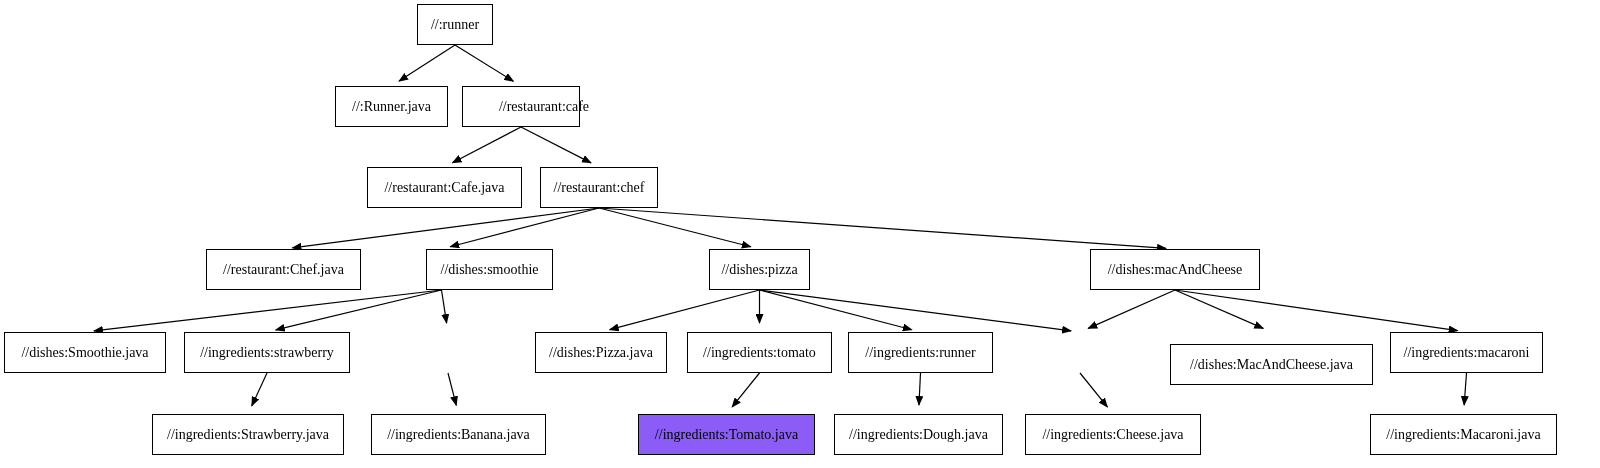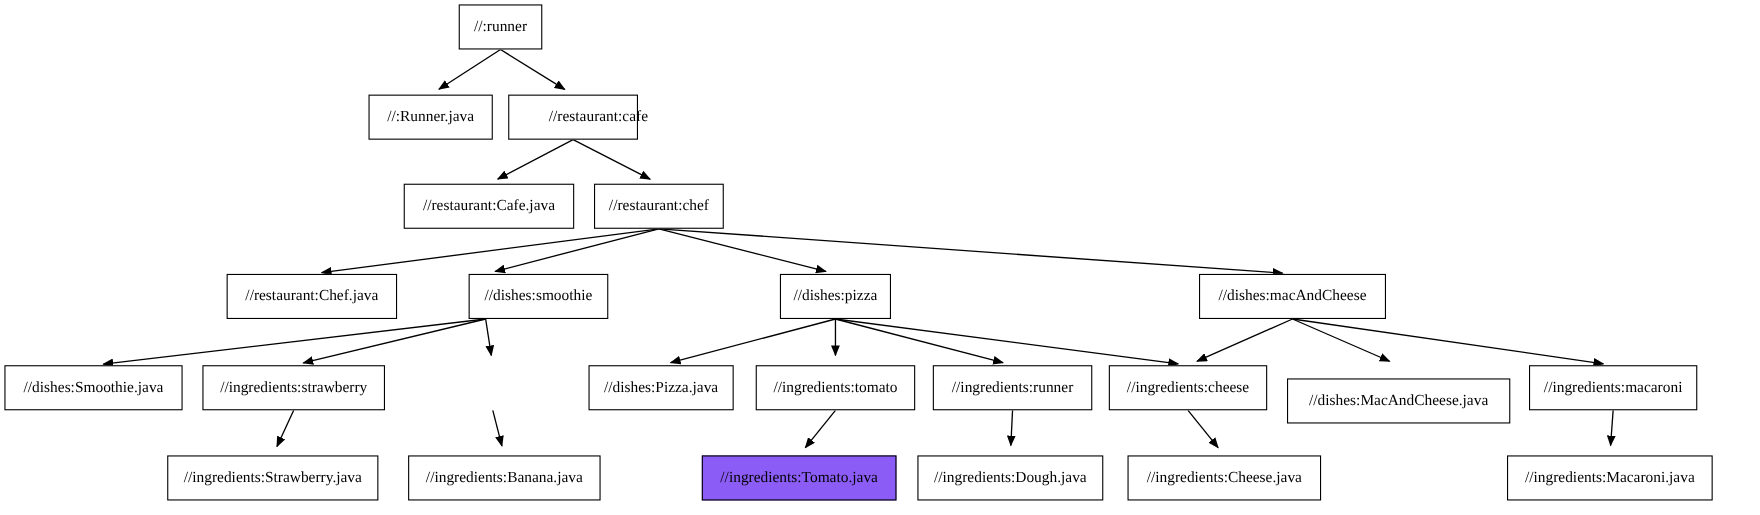--- a/index.html
+++ b/index.html
@@ -122,23 +122,20 @@
       </div>
       <div class="graph-node" style="left: 535px; top: 332px; width: 132px; height: 41px; border-color: rgb(0, 0, 0); background: rgb(255, 255, 255);">
         <span class="node-label">//dishes:Pizza.java</span>
       </div>
       <div class="graph-node" style="left: 687px; top: 332px; width: 145px; height: 41px; border-color: rgb(0, 0, 0); background: rgb(255, 255, 255);">
         <span class="node-label">//ingredients:tomato</span>
       </div>
       <div class="graph-node" style="left: 848px; top: 332px; width: 145px; height: 41px; border-color: rgb(0, 0, 0); background: rgb(255, 255, 255);">
         <span class="node-label">//ingredients:runner</span>
       </div>
-      <div class="graph-node" style="left: 1008px; top: 332px; width: 144px; height: 41px; border-color: rgb(0, 0, 0); background: rgb(255, 255, 255);">
-        <span class="node-label">//ingredients:cheese</span>
-      </div>
       <div class="graph-node" style="left: 1170px; top: 344px; width: 203px; height: 41px; border-color: rgb(0, 0, 0); background: rgb(255, 255, 255); text-align: center;">
         <span class="node-label">//dishes:MacAndCheese.java</span>
       </div>
       <div class="graph-node" style="left: 1390px; top: 332px; width: 153px; height: 41px; border-color: rgb(0, 0, 0); background: rgb(255, 255, 255);">
         <span class="node-label">//ingredients:macaroni</span>
       </div>
       <div class="graph-node" style="left: 152px; top: 414px; width: 192px; height: 41px; border-color: rgb(0, 0, 0); background: rgb(255, 255, 255);">
         <span class="node-label">//ingredients:Strawberry.java</span>
       </div>
       <div class="graph-node" style="left: 371px; top: 414px; width: 175px; height: 41px; border-color: rgb(0, 0, 0); background: rgb(255, 255, 255);">

